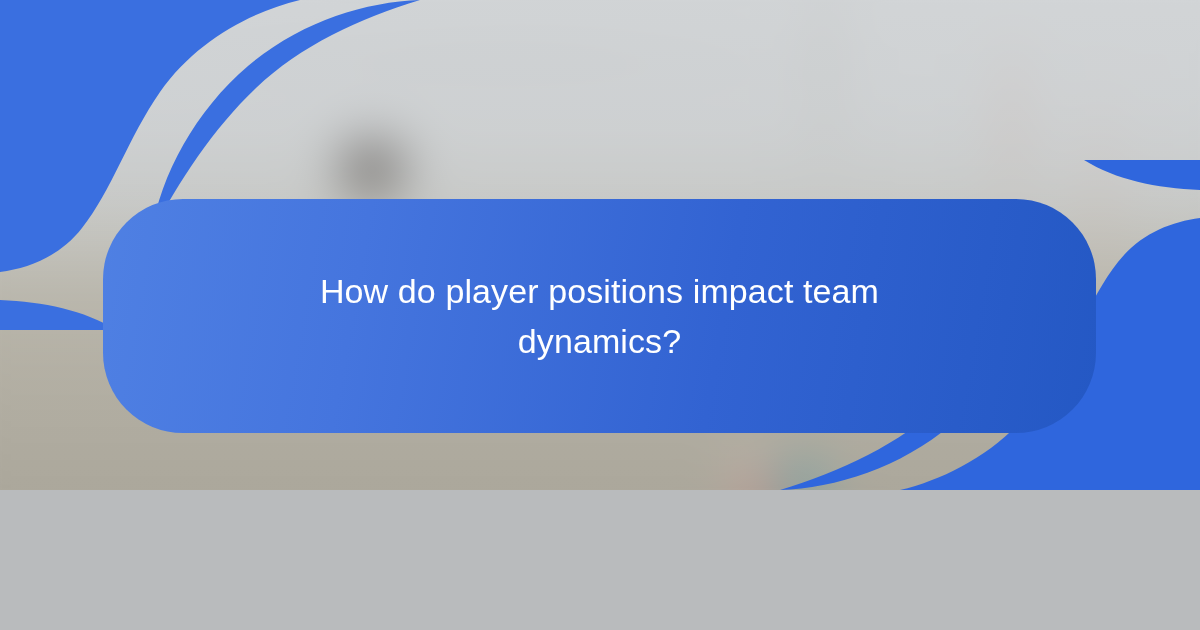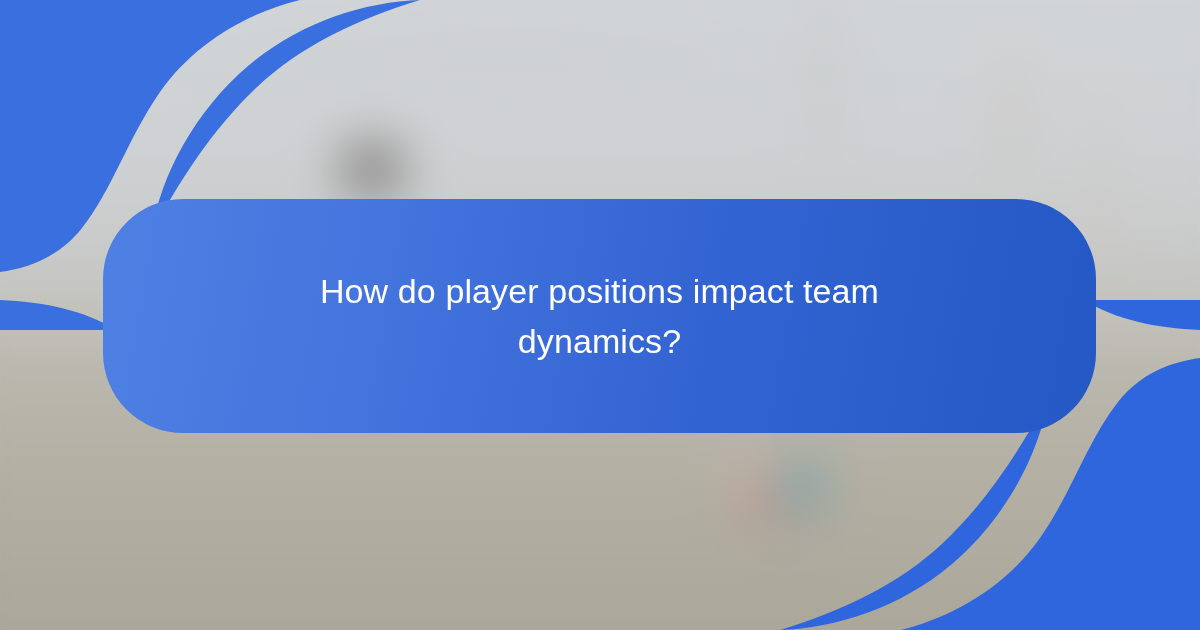--- a/index.html
+++ b/index.html
@@ -7,21 +7,21 @@
 
   html, body {
     width:1200px; height:630px;
     overflow:hidden;
     background:#b9bbbd;
     font-family:"Liberation Sans", sans-serif;
   }
 
   .stage {
     position:relative;
-    width:1200px; height:630px;
+    width:1200px; height:490px;
     overflow:hidden;
     background:#b9bbbd;
   }
 
   
   .bg-photo {
     position:absolute; inset:-60px;
     filter:blur(26px);
     background:
       

